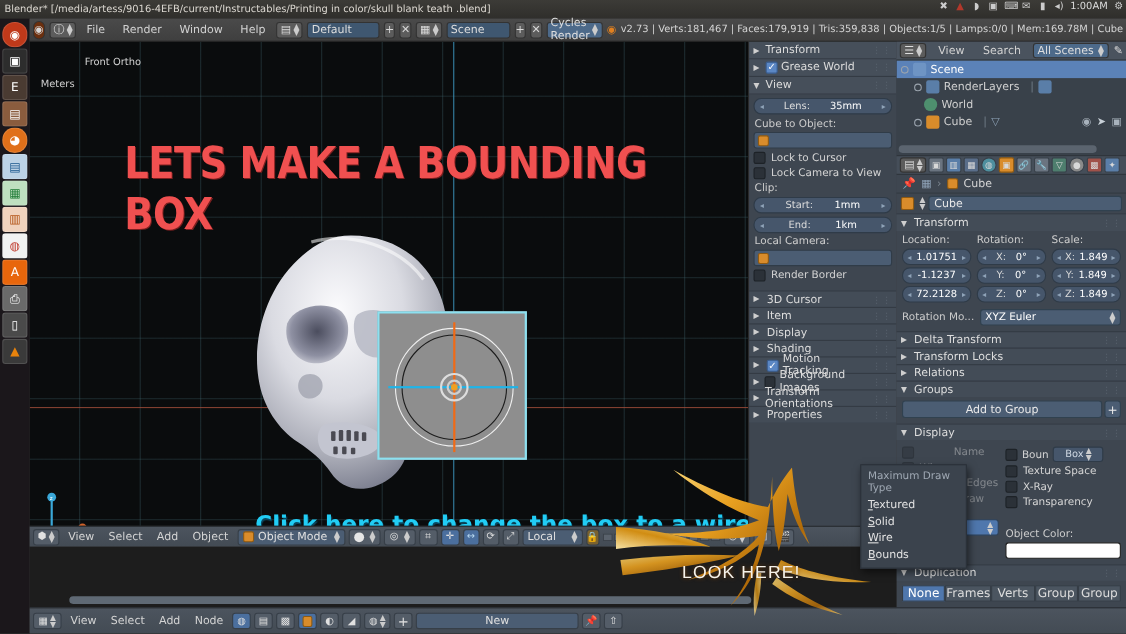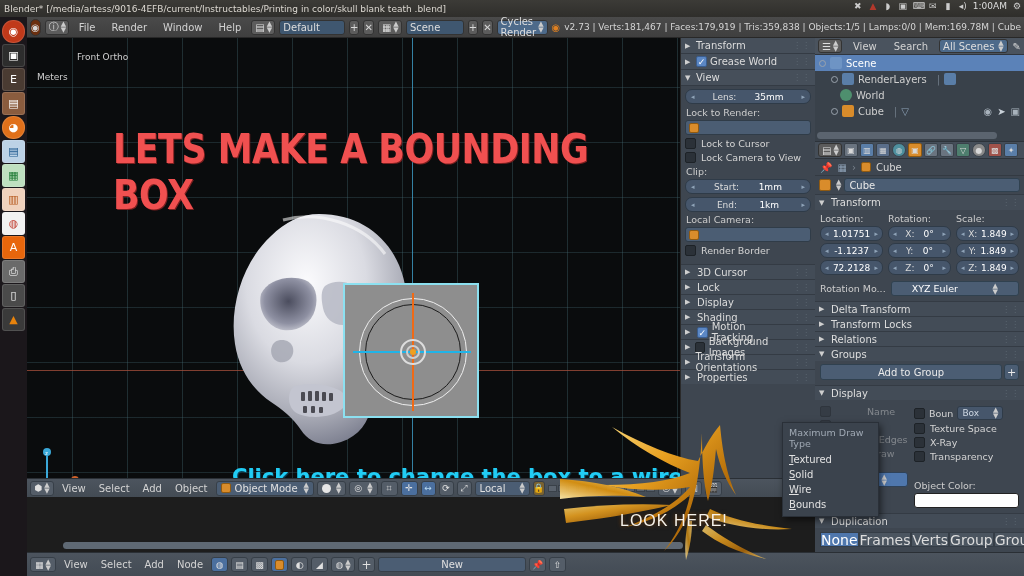--- a/index.html
+++ b/index.html
@@ -143,27 +143,27 @@
   .trfield .k { color:#d9d9d9; }
   .bigbtn { height:16px; background:#4b5d73; border:1px solid #30414f; border-radius:3px;
             display:flex; align-items:center; justify-content:center; font-size:10px; color:#eaeaea; }
   .plusbtn { width:15px; height:16px; background:#4b5d73; border:1px solid #30414f; border-radius:3px;
              display:flex; align-items:center; justify-content:center; font-size:11px; color:#eaeaea;}
 
   .displaycols { display:flex; gap:6px; }
   .dispcolL { width:88px; }
   .dispcolR { flex:1; }
   .dropdown { height:15px; background:#4f77ad; border:1px solid #2f4straight; border-radius:3px;
-              display:flex; align-items:center; padding:0 20px; font-size:9.5px; color:#fff; }
+              display:flex; align-items:center; padding:0 4px; font-size:9.5px; color:#fff; }
   .boxselect { height:14px; background:#46566b; border:1px solid #2f3b48; border-radius:3px;
-               display:flex; align-items:center; justify-content:space-between; padding:0 4px;
+               display:flex; align-items:center; justify-content:center; padding:0 4px;
                font-size:9px; color:#cfd8e3; width:46px; }
   #objcolor { height:15px; background:#ffffff; border:1px solid #222; border-radius:3px; }
   .dupbtns { display:flex; }
-  .dupbtn { flex:1; height:15px; background:#4b5560; border:1px solid #353d46; font-size:14px;
+  .dupbtn { flex:1; height:15px; background:#4b5560; border:1px solid #353d46; font-size:11px;
             color:#dcdcdc; display:flex; align-items:center; justify-content:center; }
   .dupbtn.on { background:#4f77ad; color:#fff; }
 
   
   #drawmenu { position:absolute; left:782px; top:422px; width:97px; height:95px;
               background:#3b434d; border:1px solid #2a3038; box-shadow:2px 3px 7px rgba(0,0,0,.55);
               z-index:60; padding:2px 0; }
   #drawmenu .mhdr { font-size:9.5px; color:#9fa8b3; padding:2px 6px 3px 6px; }
   #drawmenu .mi { font-size:10px; color:#e2e2e2; padding:2px 6px; }
   #drawmenu .mi u { text-decoration:underline; }
@@ -339,21 +339,21 @@
 
     <div class="panelbody">
       <div class="prow">
         <div class="numfield">
           <span class="arw">◂</span>
           <span class="lbl">Lens:</span>
           <span class="val">35mm</span>
           <span class="arw">▸</span>
         </div>
       </div>
-      <div class="lbltxt">Lock to Render:</div>
+      <div class="lbltxt">Cube to Object:</div>
       <div class="objfield">
         <span class="cubeico"></span>
         <span></span>
       </div>
       <div class="cbrow">
         <span class="cbox"></span>
         <span>Lock to Cursor</span>
       </div>
       <div class="cbrow">
         <span class="cbox"></span>
@@ -383,21 +383,21 @@
       </div>
     </div>
 
     <div class="seprow">
       <span class="tri">▶</span>
       <span>3D Cursor</span>
       <span class="dots">⋮⋮</span>
     </div>
     <div class="seprow">
       <span class="tri">▶</span>
-      <span>Lock</span>
+      <span>Item</span>
       <span class="dots">⋮⋮</span>
     </div>
     <div class="seprow">
       <span class="tri">▶</span>
       <span>Display</span>
       <span class="dots">⋮⋮</span>
     </div>
     <div class="seprow">
       <span class="tri">▶</span>
       <span>Shading</span>

